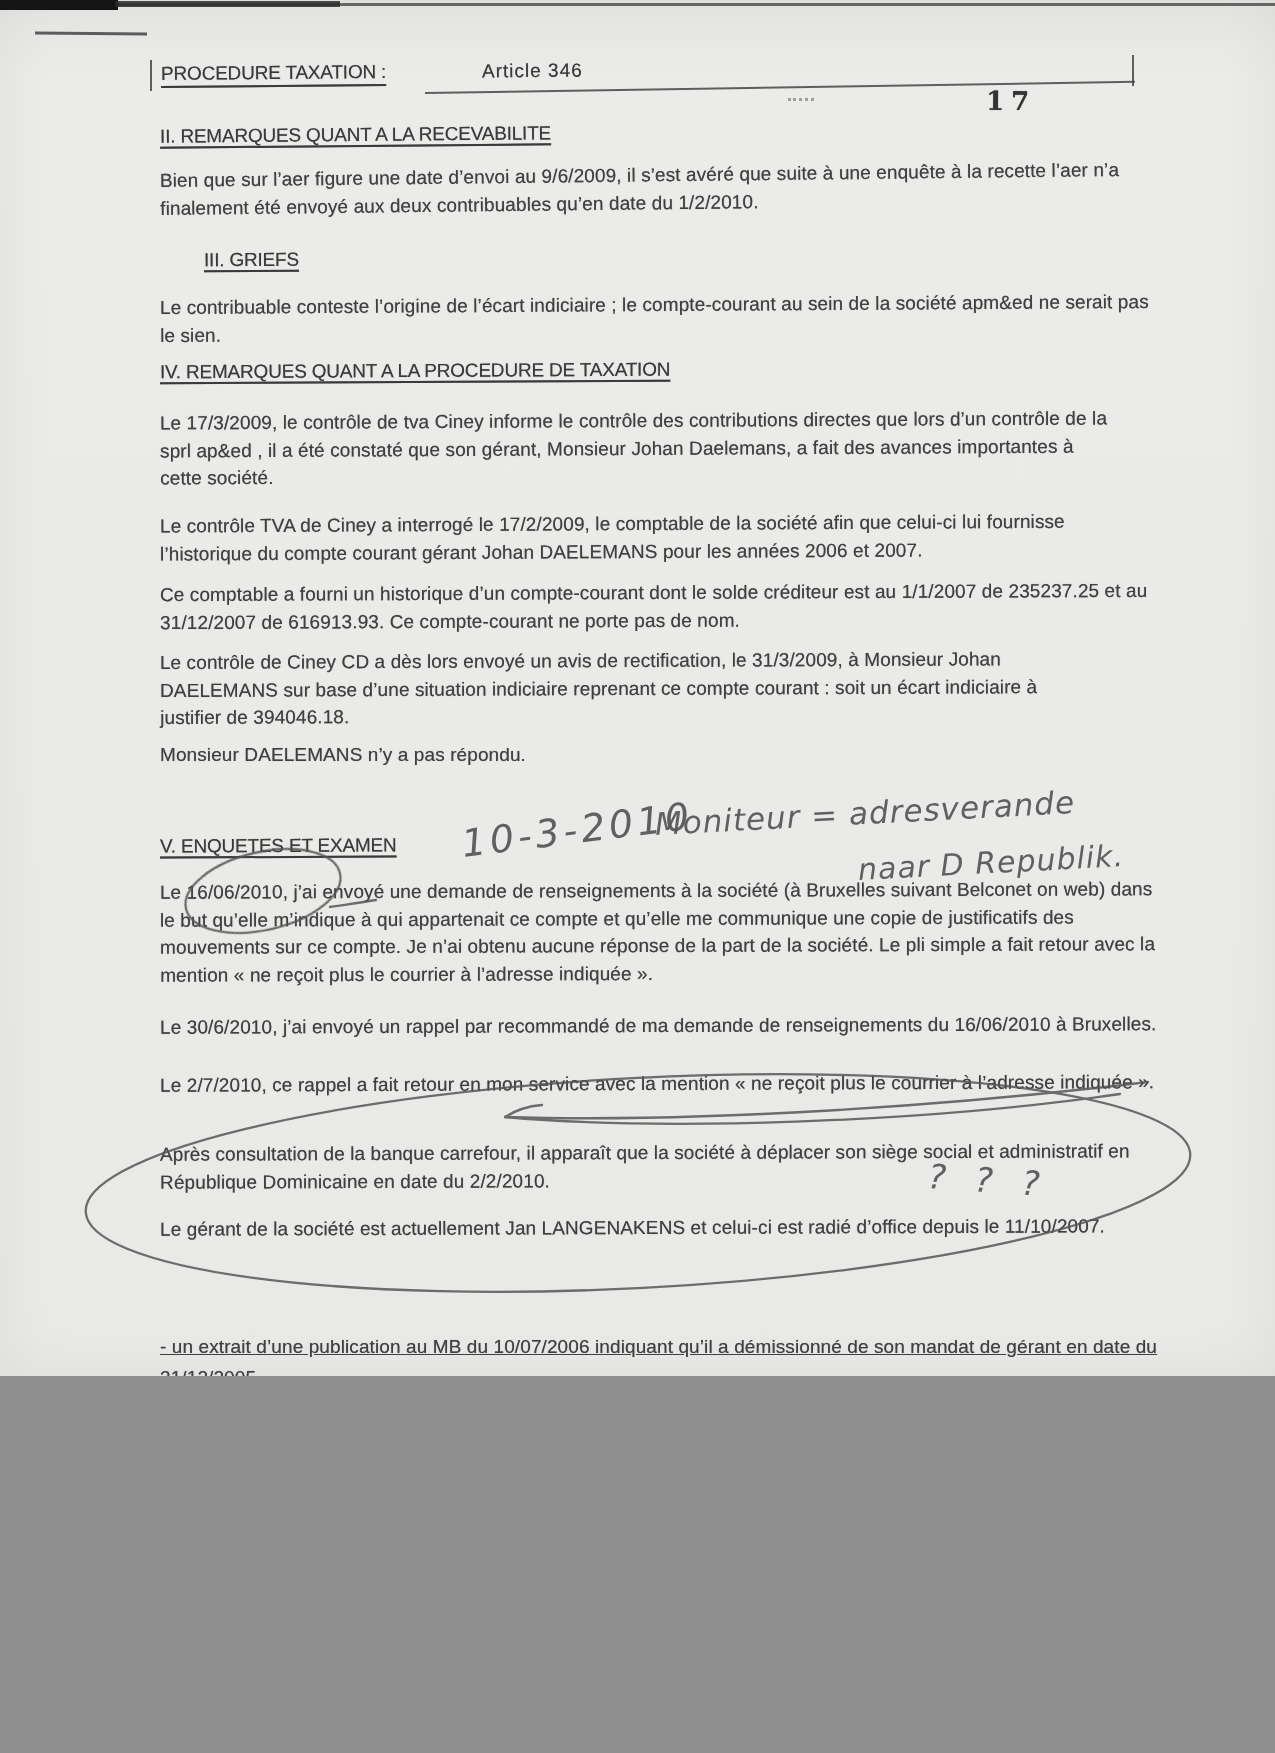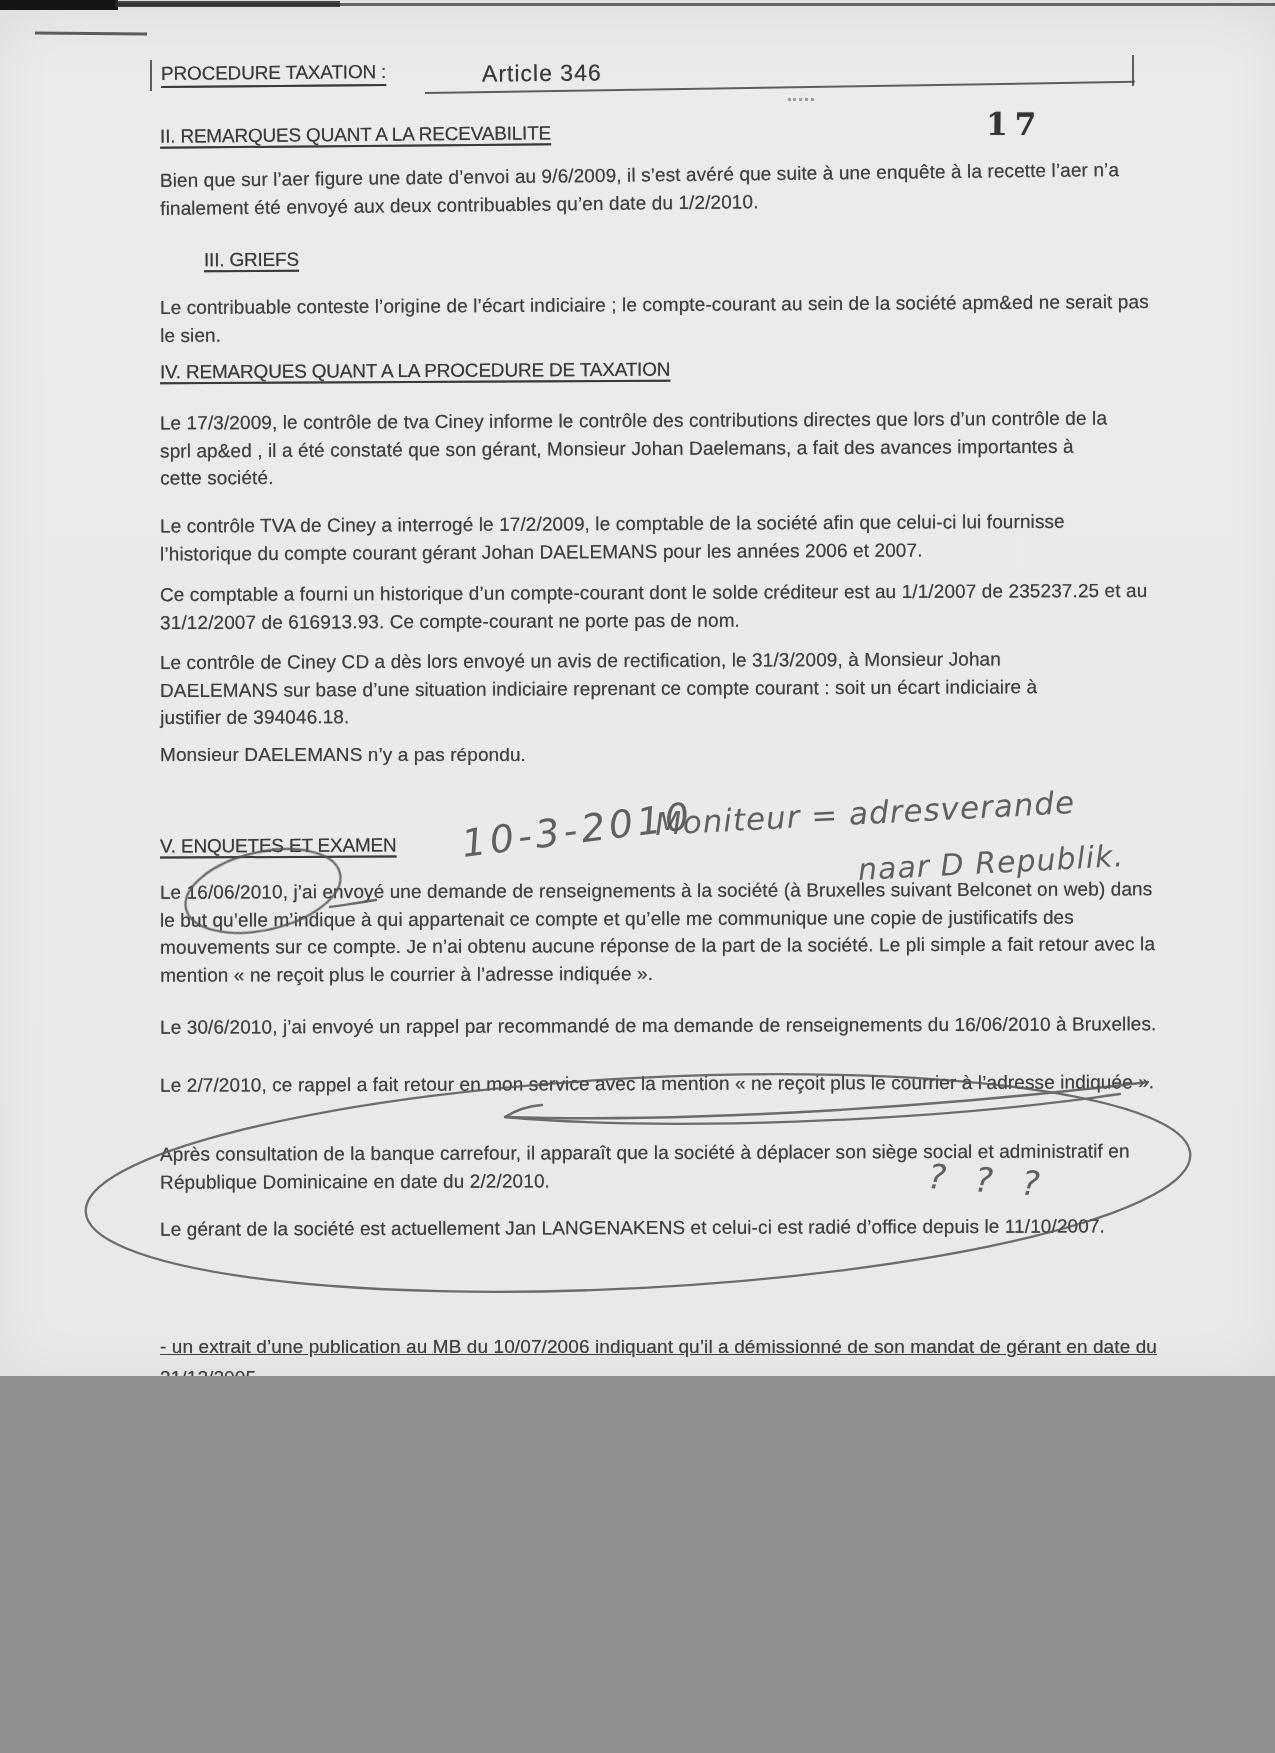--- a/index.html
+++ b/index.html
@@ -14,26 +14,26 @@
     color:#404040;text-shadow:0 0 0.7px rgba(35,35,35,0.55);
   }
   .heading{
     text-decoration:underline;text-decoration-thickness:1.7px;text-underline-offset:4px;
     letter-spacing:-0.2px;color:#3a3a3a;
   }
   .tight{line-height:31px;white-space:pre-line;text-decoration:underline;}
   .hdr-title{position:absolute;font-size:19px;letter-spacing:-0.2px;color:#3a3a3a;
     text-shadow:0 0 0.7px rgba(35,35,35,0.55);
     text-decoration:underline;text-decoration-thickness:1.8px;text-underline-offset:6px;}
-  .hdr-article{position:absolute;font-size:23px;color:#3a3a3a;letter-spacing:1px;
+  .hdr-article{position:absolute;font-size:19px;color:#3a3a3a;letter-spacing:1px;
     text-shadow:0 0 0.7px rgba(35,35,35,0.55);}
   .rule{position:absolute;height:2px;background:#454545;opacity:0.85;transform-origin:left center;}
   .vtick{position:absolute;width:2px;background:#454545;opacity:0.85;}
-  .stamp{position:absolute;font-family:"DejaVu Serif",serif;font-weight:bold;font-size:31px;
-    letter-spacing:7px;color:#333;transform:rotate(0.5deg);text-shadow:0 0 1px rgba(0,0,0,0.5);margin-top:20px;}
+  .stamp{position:absolute;font-family:"DejaVu Serif",serif;font-weight:bold;font-size:26px;
+    letter-spacing:7px;color:#333;transform:rotate(0.5deg);text-shadow:0 0 1px rgba(0,0,0,0.5);}
   .hw{position:absolute;font-family:"DejaVu Sans",sans-serif;font-style:italic;color:#545655;
     transform-origin:left center;opacity:0.92;}
   .artifact{position:absolute;}
   svg.ink{position:absolute;left:0;top:0;pointer-events:none;}
 </style>
 </head>
 <body>
 
 <div class="page">
 

